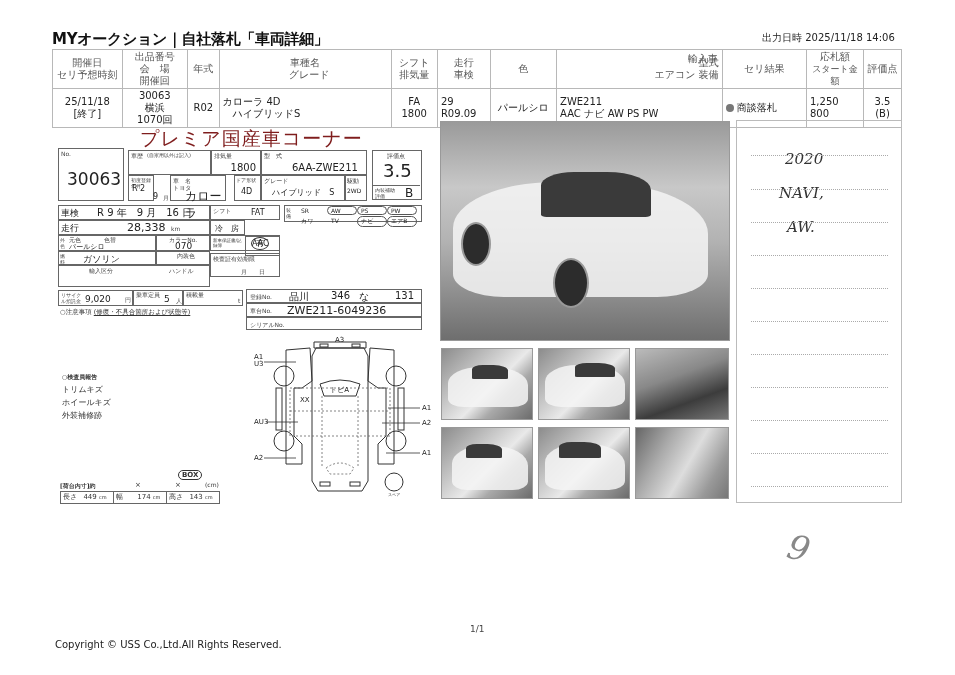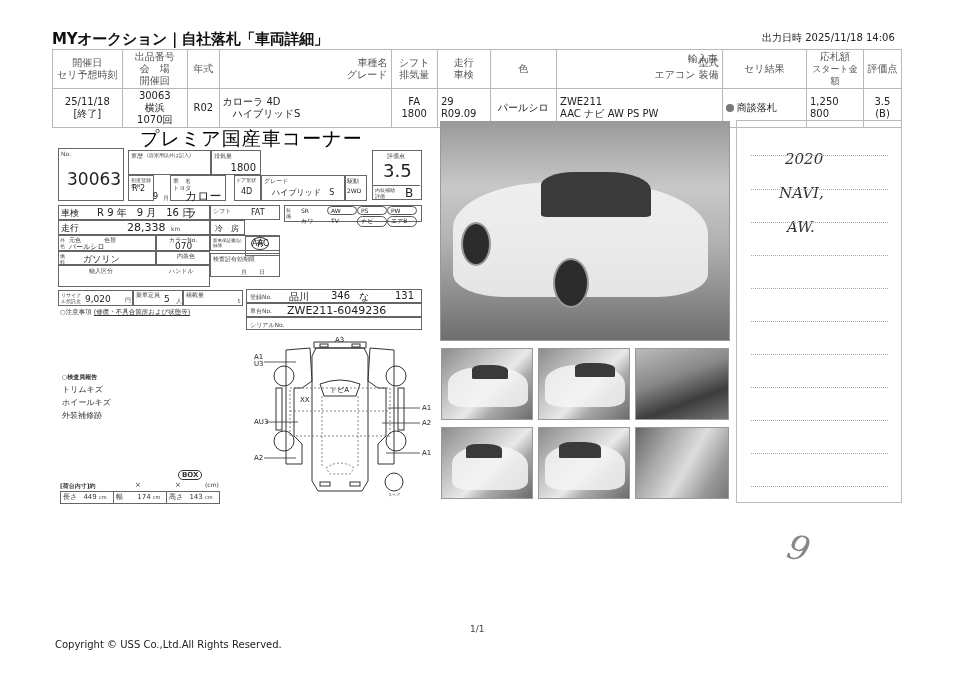--- a/index.html
+++ b/index.html
@@ -14,21 +14,21 @@
     
     .hdr { left: 52px; top: 49px; width: 850px; border-collapse: collapse; font-size: 10px; }
     .hdr td { border: 1px solid #b8b8b8; padding: 1px 3px; vertical-align: middle; line-height: 12px; }
     .hdr tr.h td { height: 38px; color: #555; text-align: center; }
     .hdr tr.r td { height: 36px; color: #222; }
     .c { text-align: center; }
     .rt { text-align: left; }
     .dot { display:inline-block; width:8px; height:8px; border-radius:50%; background:#777; margin-right:3px; vertical-align:middle; }
 
     
-    .corner-title { left: 140px; top: 126px; font-size: 19px; letter-spacing: 1px; color: #000000; }
+    .corner-title { left: 140px; top: 126px; font-size: 19px; letter-spacing: 1px; color: #7f1d1d; }
     .box { position:absolute; border: 1px solid #666; font-size: 9px; color: #222; }
     .lbl { position:absolute; font-size: 6px; color:#444; }
     .val { position:absolute; font-size: 11px; color:#222; }
     .photo { position:absolute; background: linear-gradient(135deg,#8c8c8c,#cfcfcf 40%,#e9e9e9 55%,#a9a9a9 70%,#6c6c6c); border:1px solid #999; overflow:hidden; }
     .photo .car { position:absolute; background:#f4f4f4; border-radius: 40% 45% 20% 20%; opacity:.85; }
     .photo .win { position:absolute; background:#3a3a3a; border-radius: 30% 40% 5% 5%; }
     .photo .whl { position:absolute; background:#2c2c2c; border-radius:50%; border:2px solid #999; }
     .notes2 { left: 736px; top: 120px; width: 166px; height: 383px; border: 1px solid #bbb; }
     .nline { position:absolute; left: 14px; width: 137px; border-top: 1px dotted #aaa; }
     .hand { position:absolute; font-family: "DejaVu Serif", serif; font-style: italic; font-size: 15px; color:#333;margin-top:17px; }
@@ -51,21 +51,21 @@
     <td style="width:66px">
       <div>開催日</div>
       <div>セリ予想時刻</div>
     </td>
     <td style="width:62px">
       <div>出品番号</div>
       <div>会　場</div>
       <div>開催回</div>
     </td>
     <td style="width:30px">年式</td>
-    <td style="width:163px;text-align:right">
+    <td style="width:163px;text-align:center">
       <div>車種名</div>
       <div style="padding-left:8px">グレード</div>
     </td>
     <td style="width:44px">
       <div>シフト</div>
       <div>排気量</div>
     </td>
     <td style="width:50px">
       <div>走行</div>
       <div>車検</div>
@@ -135,20 +135,24 @@
     <span class="val" style="left:8px;top:20px;font-size:17px">30063</span>
   </div>
 
   <div class="box" style="left:70px;top:2px;width:83px;height:25px">
     <span class="lbl" style="left:2px;top:1px">車歴</span>
     <span class="lbl" style="left:18px;top:1px;font-size:5px">(自家用以外は記入)</span>
   </div>
   <div class="box" style="left:153px;top:2px;width:50px;height:25px">
     <span class="lbl" style="left:2px;top:1px">排気量</span>
     <span class="val" style="right:4px;top:11px;font-size:10px">1800</span>
+  </div>
+  <div class="box" style="left:203px;top:2px;width:106px;height:25px">
+    <span class="lbl" style="left:2px;top:1px">型　式</span>
+    <span class="val" style="left:30px;top:11px;font-size:10px">6AA-ZWE211</span>
   </div>
 
   <div class="box" style="left:314px;top:2px;width:50px;height:50px;border-width:1.5px">
     <span class="lbl" style="left:14px;top:1px">評価点</span>
     <span class="val" style="left:10px;top:9px;font-size:18px">3.5</span>
     <div style="position:absolute;left:0;top:34px;width:47px;border-top:1px solid #666"></div>
     <span class="lbl" style="left:2px;top:36px;width:24px;font-size:5px">内装補助評価</span>
     <span class="val" style="left:32px;top:35px;font-size:12px">B</span>
   </div>
 

